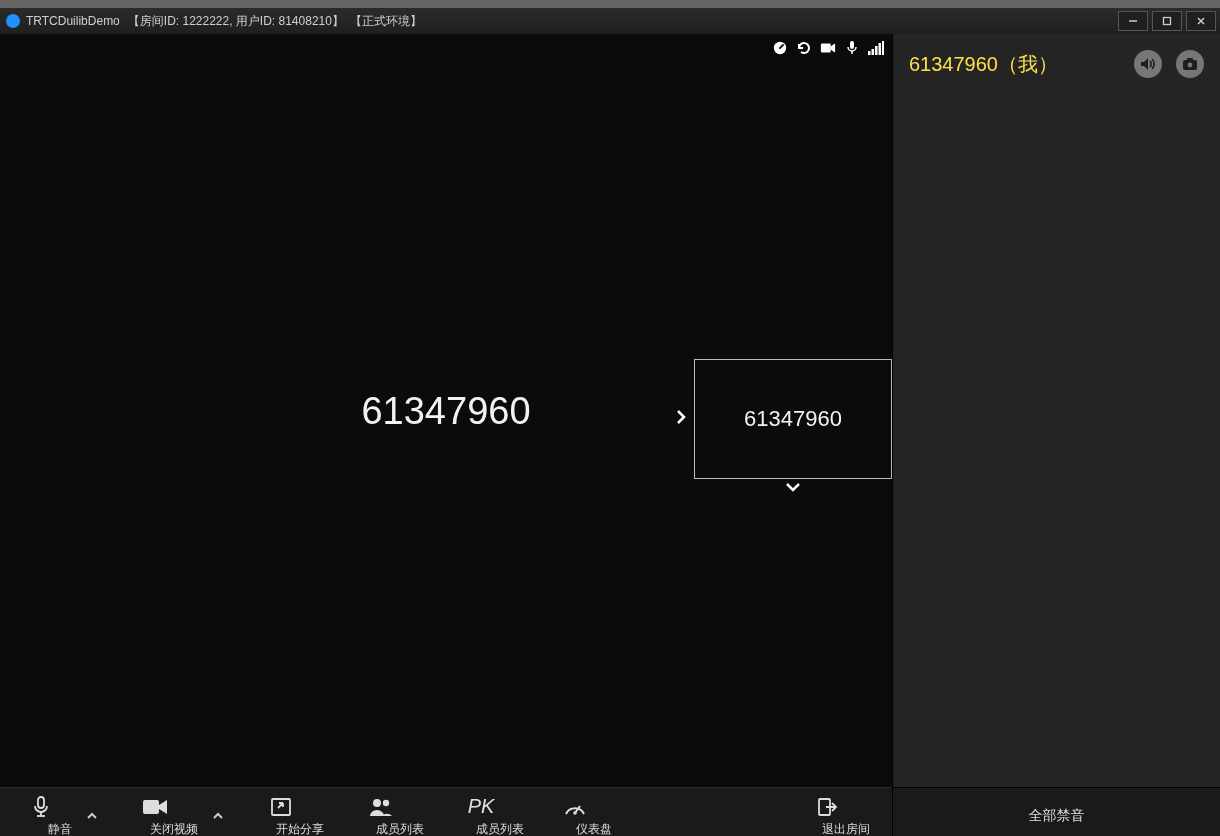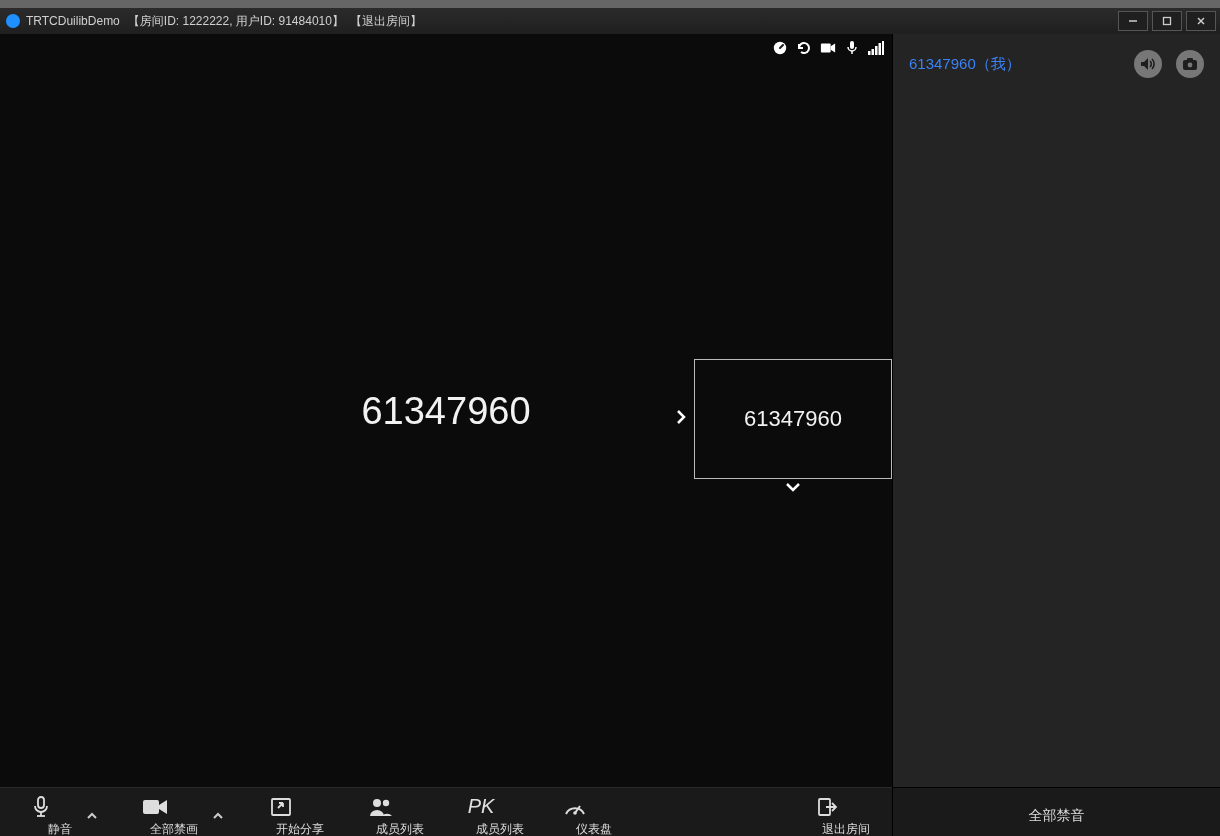--- a/index.html
+++ b/index.html
@@ -26,40 +26,40 @@
   
   .bottombar{height:56px;background:#1a1a1a;display:flex;align-items:center;padding:0 10px;border-top:1px solid #2a2a2a;}
   .tbtn{display:flex;flex-direction:column;align-items:center;justify-content:center;color:#ddd;font-size:12px;margin-right:14px;cursor:pointer;min-width:48px;}
   .tbtn .ticon{height:24px;display:flex;align-items:center;justify-content:center;margin-bottom:2px;}
   .tbtn .tlabel{white-space:nowrap;padding-left:38px;}
   .chev{color:#ccc;cursor:pointer;margin-right:14px;display:flex;align-items:center;}
   .bottombar .bspacer{flex:1;}
   .pk-text{font-size:20px;font-style:italic;color:#e0e0e0;font-weight:500;}
   
   .sidebar{width:327px;background:#242424;display:flex;flex-direction:column;border-left:1px solid #000;}
-  .participant{display:flex;align-items:center;height:60px;padding:0 16px;color:#3b82f6;font-size:15px;}
+  .participant{display:flex;align-items:center;height:60px;padding:0 16px;color:#fde047;font-size:20px;}
   .participant .pname{flex:1;}
   .roundbtn{width:28px;height:28px;border-radius:50%;background:#777;display:flex;align-items:center;justify-content:center;margin-left:14px;cursor:pointer;color:#1e1e1e;}
   .sidebar .sspacer{flex:1;}
   .sidebar-bottom{height:56px;display:flex;border-top:1px solid #000;gap:18px;}
   .sbtn{flex:1;display:flex;align-items:center;justify-content:center;background:#1a1a1a;color:#ddd;font-size:14px;cursor:pointer;}
   .sbtn + .sbtn{border-left:1px solid #000;}
 </style>
 </head>
 <body>
 
 <div class="window">
 
   <div class="titlebar">
     <div class="logo"></div>
     <span>TRTCDuilibDemo</span>
     <span style="width:8px;"></span>
-    <span>【房间ID: 1222222, 用户ID: 91484010】</span>
+    <span>【房间ID: 1222222, 用户ID: 81408210】</span>
     <span style="width:6px;"></span>
-    <span>【退出房间】</span>
+    <span>【正式环境】</span>
     <div class="spacer"></div>
     <div class="winbtn">
       <svg width="10" height="10" viewBox="0 0 10 10">
           <line x1="1" y1="5" x2="9" y2="5" stroke="#ccc" stroke-width="1.5"></line>
         </svg>
     </div>
     <div class="winbtn">
       <svg width="10" height="10" viewBox="0 0 10 10">
           <rect x="1.5" y="1.5" width="7" height="7" fill="none" stroke="#ccc" stroke-width="1.3"></rect>
         </svg>
@@ -150,21 +150,21 @@
             </svg>
         </div>
 
         <div class="tbtn">
           <div class="ticon">
             <svg width="26" height="20" viewBox="0 0 26 20">
                 <rect x="1" y="3" width="16" height="14" rx="2" fill="#ddd"></rect>
                 <path d="M17 8 L25 3 L25 17 L17 12 Z" fill="#ddd"></path>
               </svg>
           </div>
-          <div class="tlabel">全部禁画</div>
+          <div class="tlabel">关闭视频</div>
         </div>
         <div class="chev">
           <svg width="12" height="12" viewBox="0 0 12 12">
               <path d="M2 8 L6 4 L10 8" fill="none" stroke="#ccc" stroke-width="2"></path>
             </svg>
         </div>
 
         <div class="tbtn">
           <div class="ticon">
             <svg width="22" height="22" viewBox="0 0 22 22">

